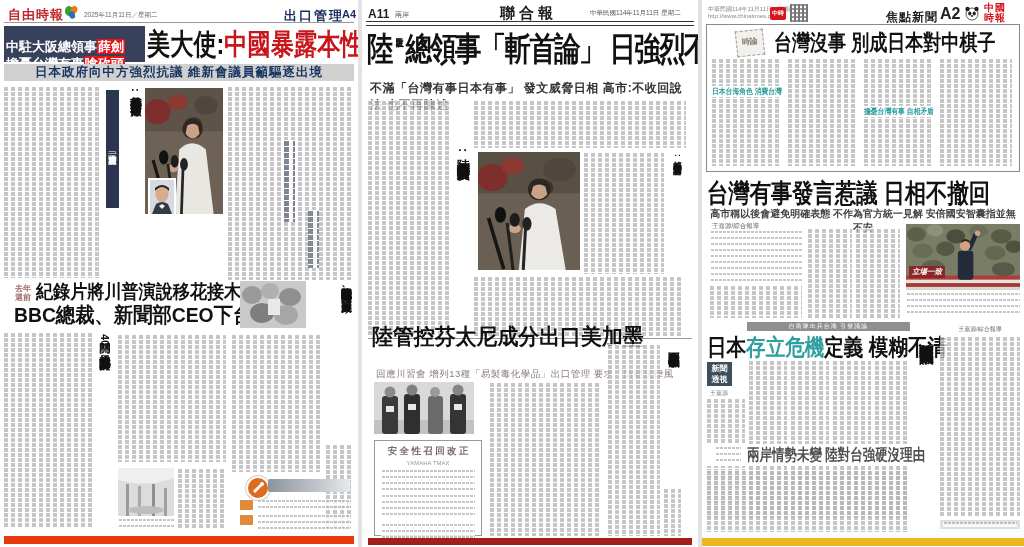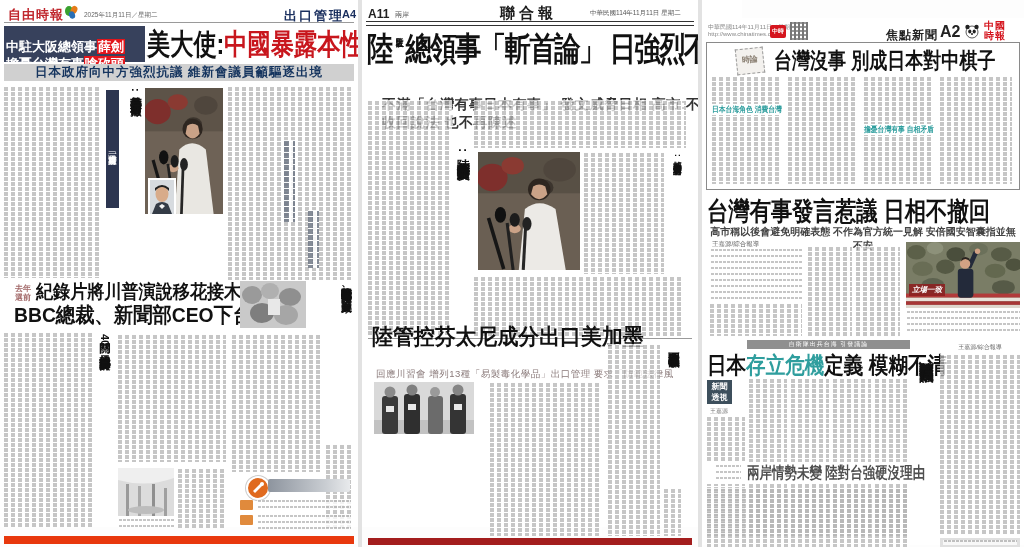--- a/index.html
+++ b/index.html
@@ -158,21 +158,21 @@
     <span class="abs" style="left:33px;top:10px;font-size:7px;color:#555;">兩岸</span>
     <span class="abs bold" style="left:138px;top:4px;font-size:15px;font-family:'Liberation Serif',serif;letter-spacing:4px;color:#1b1b1b;">聯合報</span>
     <span class="abs" style="left:228px;top:9px;font-size:6.5px;color:#555;">中華民國114年11月11日 星期二</span>
     <div class="abs" style="left:4px;top:21px;width:328px;height:3px;border-top:1px solid #333;border-bottom:1px solid #333;"></div>
 
     <div class="abs" style="left:5px;top:27px;height:42px;">
       <span class="nowrap" style="transform:scaleX(0.8);font-weight:bold;">
         <span style="font-size:33px;vertical-align:top;">陸</span><span class="vtext" style="display:inline-block;font-size:9.5px;height:33px;margin:2px 1px 0 1px;vertical-align:top;">駐大阪</span><span style="font-size:33px;vertical-align:top;letter-spacing:-2px;">總領事「斬首論」 日強烈不滿</span>
       </span>
     </div>
-    <div class="abs bold" style="left:8px;top:96px;width:324px;font-size:14px;color:#333;letter-spacing:0.5px;margin-left:12px;">不滿「台灣有事日本有事」 發文威脅日相 高市:不收回說法 也不再陳述</div>
+    <div class="abs bold" style="left:8px;top:80px;width:324px;font-size:12px;color:#333;letter-spacing:0.5px;">不滿「台灣有事日本有事」 發文威脅日相 高市:不收回說法 也不再陳述</div>
 
     <div class="abs gv" style="left:6px;top:100px;width:84px;height:236px;"></div>
     <div class="abs gv" style="left:112px;top:100px;width:212px;height:48px;"></div>
     <div class="abs vtext bold" style="left:92px;top:148px;width:18px;height:186px;font-size:13px;">陸:薛劍個人行為 反對分裂中國</div>
     <div class="abs" style="left:116px;top:152px;width:102px;height:118px;">
       <svg width="102" height="118" viewBox="0 0 100 120" preserveAspectRatio="none">
         <rect width="100" height="120" fill="#6a5f53"></rect>
         <rect width="100" height="42" fill="#585045"></rect>
         <ellipse cx="14" cy="26" rx="15" ry="14" fill="#7e2f2c"></ellipse>
         <ellipse cx="34" cy="14" rx="11" ry="9" fill="#8a3a32"></ellipse>
@@ -210,30 +210,37 @@
         <rect x="12" y="24" width="8" height="6" fill="#e8e8e8"></rect>
           <rect x="34" y="22" width="8" height="6" fill="#e8e8e8"></rect>
         <rect x="54" y="14" width="15" height="38" rx="3" fill="#6b6b6b"></rect>
           <circle cx="61" cy="10" r="5" fill="#9a9a9a"></circle>
         <rect x="76" y="12" width="16" height="40" rx="3" fill="#343434"></rect>
           <circle cx="84" cy="8" r="5.5" fill="#858585"></circle>
         <rect x="80" y="22" width="8" height="6" fill="#e8e8e8"></rect>
       </svg>
     </div>
 
+    <div class="abs" style="left:12px;top:440px;width:108px;height:96px;border:1px solid #9a9a9a;background:#fff;box-sizing:border-box;">
+      <div class="bold" style="text-align:center;margin-top:4px;font-size:9.5px;color:#7a6a6a;font-family:'Liberation Serif',serif;">安 全 性 召 回 改 正</div>
+      <div style="text-align:center;font-size:6px;color:#999;margin-top:2px;">YAMAHA TMAX</div>
+      <div class="gh" style="position:relative;margin:4px 6px 0 6px;height:20px;"></div>
+      <div class="gh" style="position:relative;margin:5px 6px 0 6px;height:24px;"></div>
+      <div class="gh" style="position:relative;margin:5px 6px 0 6px;height:16px;"></div>
+    </div>
     <div class="abs gv" style="left:128px;top:382px;width:112px;height:154px;"></div>
     <div class="abs gv" style="left:246px;top:344px;width:52px;height:192px;"></div>
     <div class="abs vtext bold" style="left:302px;top:344px;width:17px;height:138px;font-size:11px;">陸副總理訪西非 穩鐵礦礦源</div>
     <div class="abs gv" style="left:302px;top:488px;width:17px;height:48px;"></div>
     <div class="abs" style="left:6px;top:538px;width:324px;height:7px;background:#a31d1d;"></div>
   </div>
 
   <div class="sep" style="left:698px;"></div>
 
-  <div class="page" style="left:702px;width:322px;margin-top:18px;">
+  <div class="page" style="left:702px;width:322px;">
     <div class="abs" style="left:6px;top:6px;font-size:6px;color:#888;line-height:7px;">
       <div>中華民國114年11月11日／星期二</div>
         <div>http://www.chinatimes.com</div>
     </div>
     <div class="abs" style="left:68px;top:7px;width:16px;height:13px;background:#d5161f;color:#fff;font-size:6px;font-weight:bold;text-align:center;line-height:13px;border-radius:2px;">中時</div>
     <div class="abs" style="left:88px;top:4px;width:18px;height:18px;background:
            repeating-linear-gradient(to right,#777 0 2px,transparent 2px 4px),
            repeating-linear-gradient(to bottom,#999 0 2px,#fff 2px 4px);"></div>
     <span class="abs bold" style="left:184px;top:9px;font-size:12px;color:#222;letter-spacing:1px;">焦點新聞</span>
     <span class="abs bold" style="left:238px;top:5px;font-size:16px;color:#222;">A2</span>

